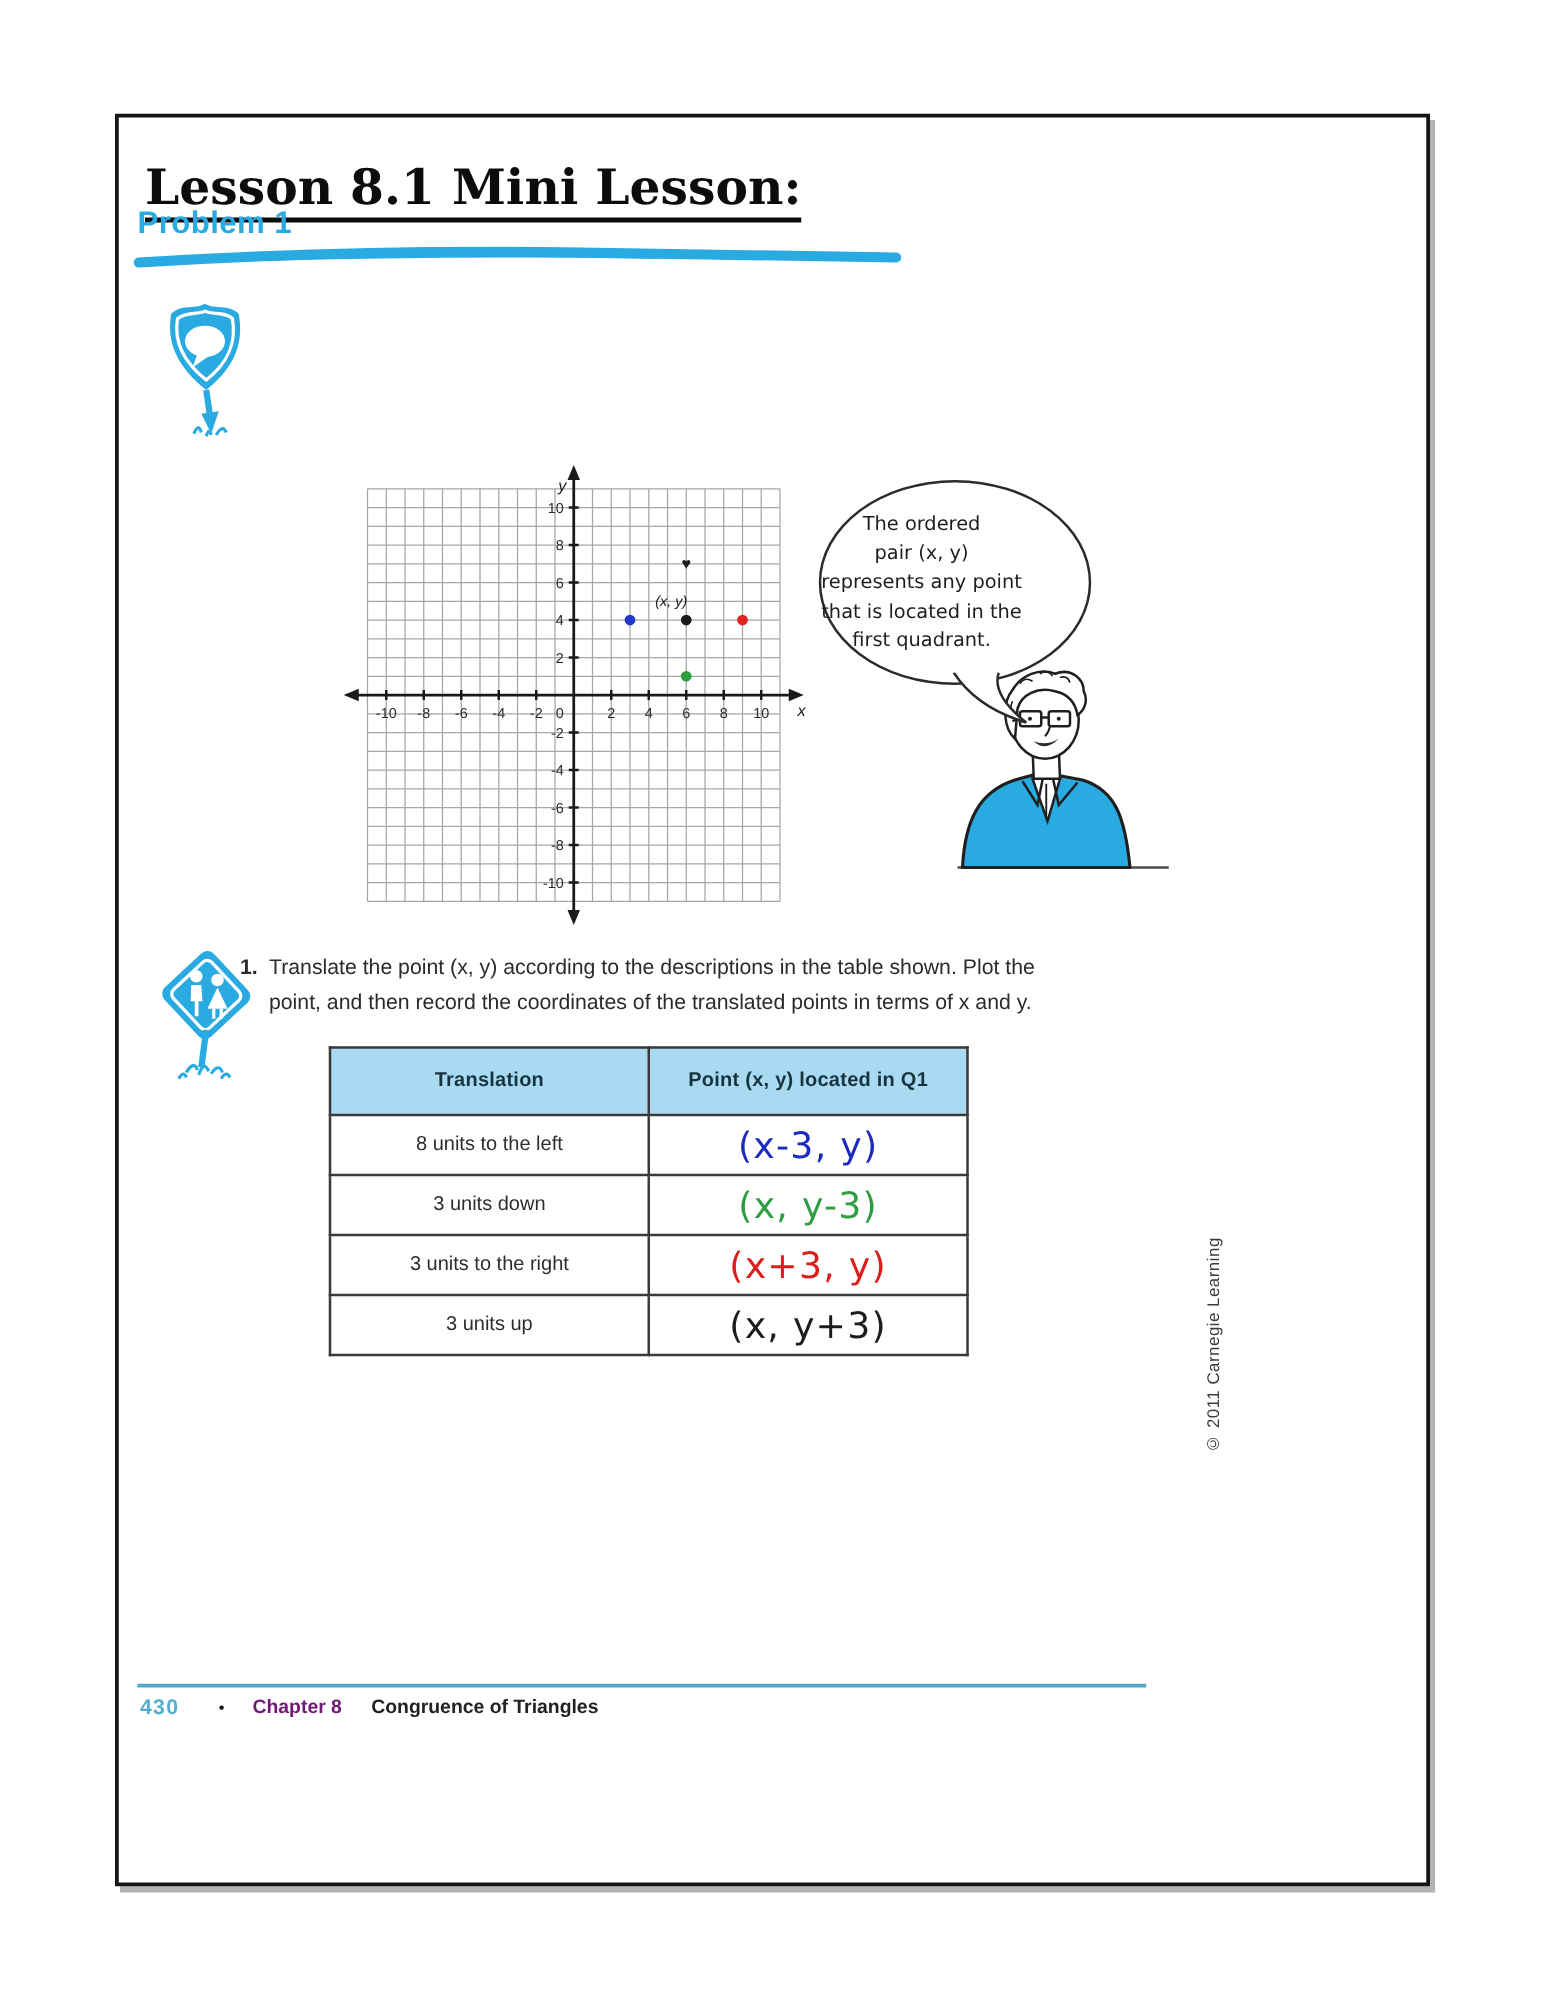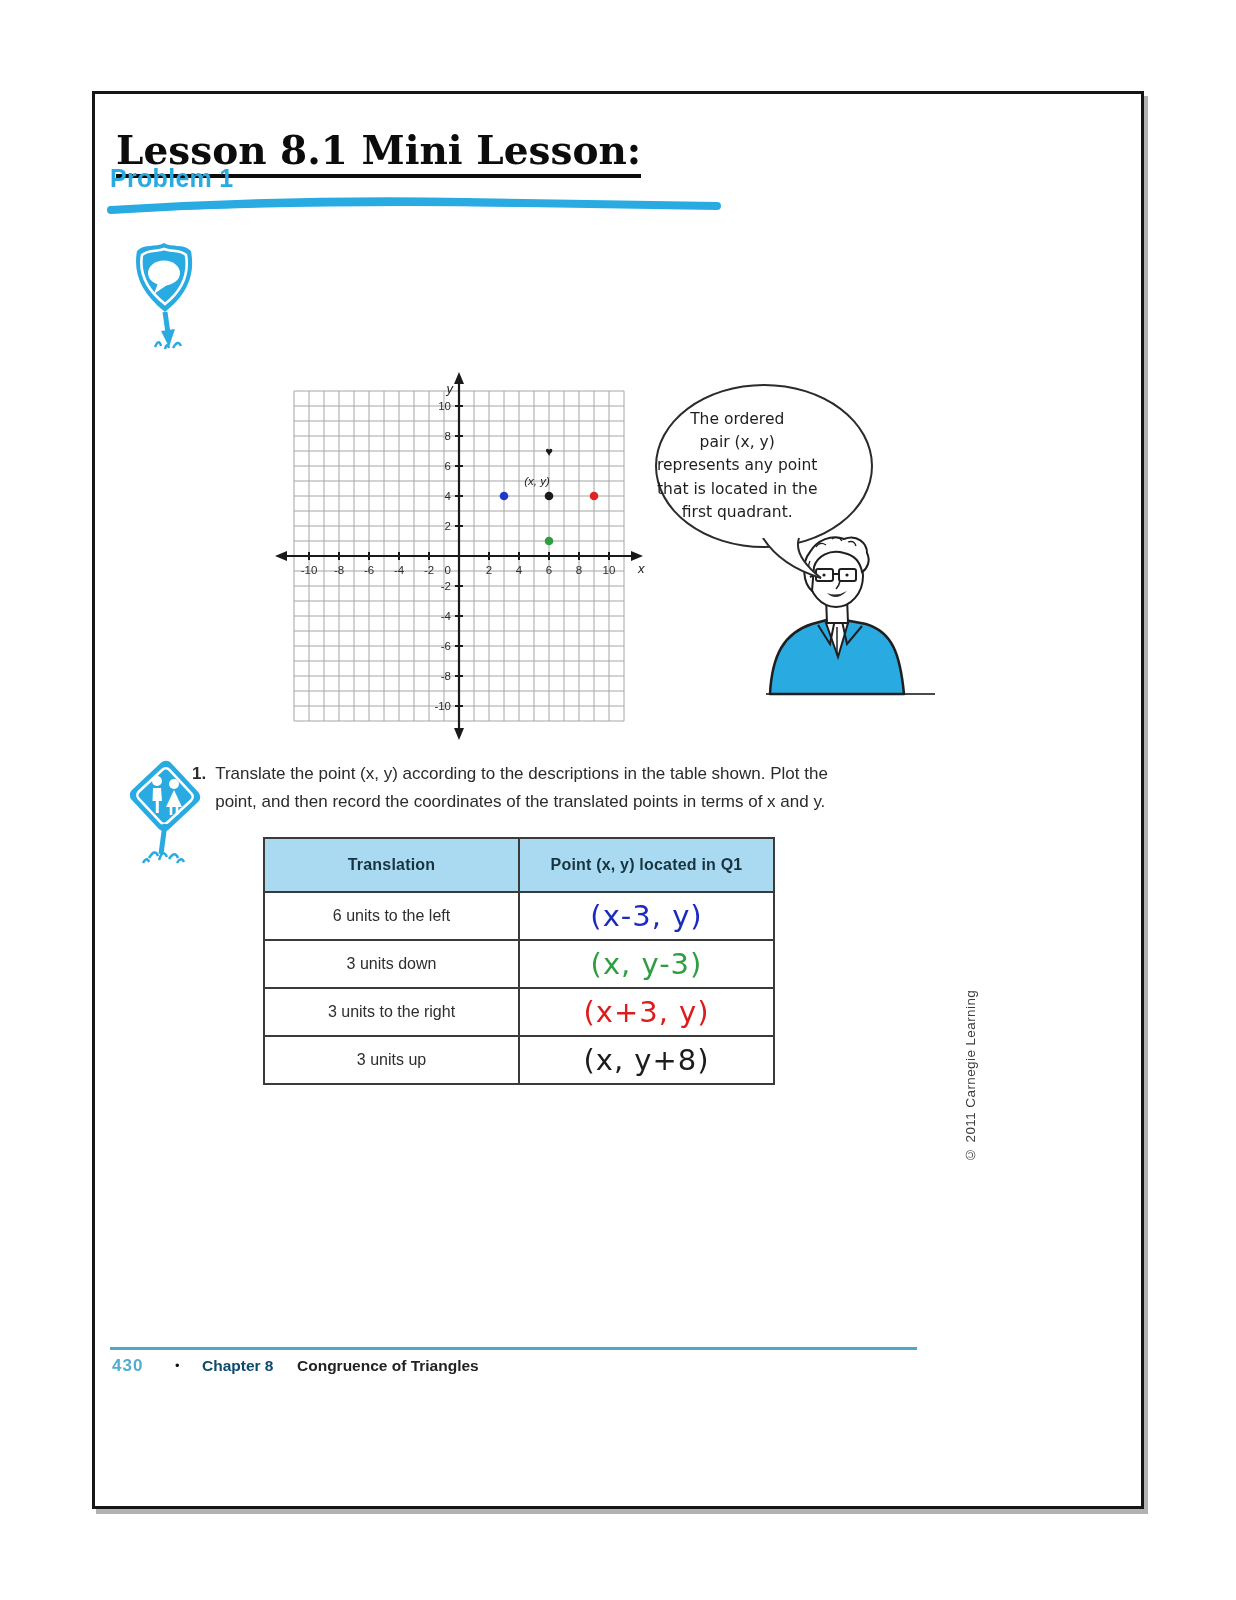--- a/index.html
+++ b/index.html
@@ -51,21 +51,21 @@
   }
   .copyright{
     left:868px;top:888px;height:180px;
     writing-mode:vertical-rl;transform:rotate(180deg);
     font-size:13.5px;color:#3c3c3c;letter-spacing:.4px;
   }
   .footer-line{left:15px;top:1253px;width:807px;height:3px;background:#4fa8c6;}
   .footer-row{left:0;top:1262px;width:100%;height:24px;font-size:15.5px;}
   .pgnum{left:17px;top:0;color:#53aece;font-weight:700;font-size:17px;letter-spacing:1px;}
   .fbullet{left:80px;top:2px;color:#111;font-size:13px;}
-  .chapter{left:107px;top:1px;font-weight:700;color:#0c4a6e;}
+  .chapter{left:107px;top:1px;font-weight:700;color:#701a75;}
   .chtitle{left:202px;top:1px;font-weight:600;color:#222;}
   svg text{font-family:"Liberation Sans", sans-serif;}
 </style>
 </head>
 <body>
 
 <div class="page">
 
   <div class="abs lesson-title">Lesson 8.1 Mini Lesson:</div>
 
@@ -250,34 +250,34 @@
 
   <table class="ttable">
     <thead>
       <tr>
         <th style="background: rgb(169, 218, 241);">Translation</th>
         <th style="background: rgb(169, 218, 241);">Point (x, y) located in Q1</th>
       </tr>
     </thead>
     <tbody id="ttbody">
         <tr>
-          <td class="tcell">6 units to the left</td>
+          <td class="tcell">8 units to the left</td>
           <td class="acell" style="color: rgb(28, 43, 191);">(x-3, y)</td>
         </tr>
         <tr>
           <td class="tcell">3 units down</td>
           <td class="acell" style="color: rgb(46, 158, 65);">(x, y-3)</td>
         </tr>
         <tr>
           <td class="tcell">3 units to the right</td>
           <td class="acell" style="color: rgb(221, 28, 28);">(x+3, y)</td>
         </tr>
         <tr>
           <td class="tcell">3 units up</td>
-          <td class="acell" style="color: rgb(28, 28, 28);">(x, y+8)</td>
+          <td class="acell" style="color: rgb(28, 28, 28);">(x, y+3)</td>
         </tr>
       </tbody>
   </table>
 
   <div class="abs copyright">© 2011 Carnegie Learning</div>
 
   <div class="abs footer-line"></div>
   <div class="abs footer-row">
     <span class="abs pgnum">430</span>
     <span class="abs fbullet">•</span>

